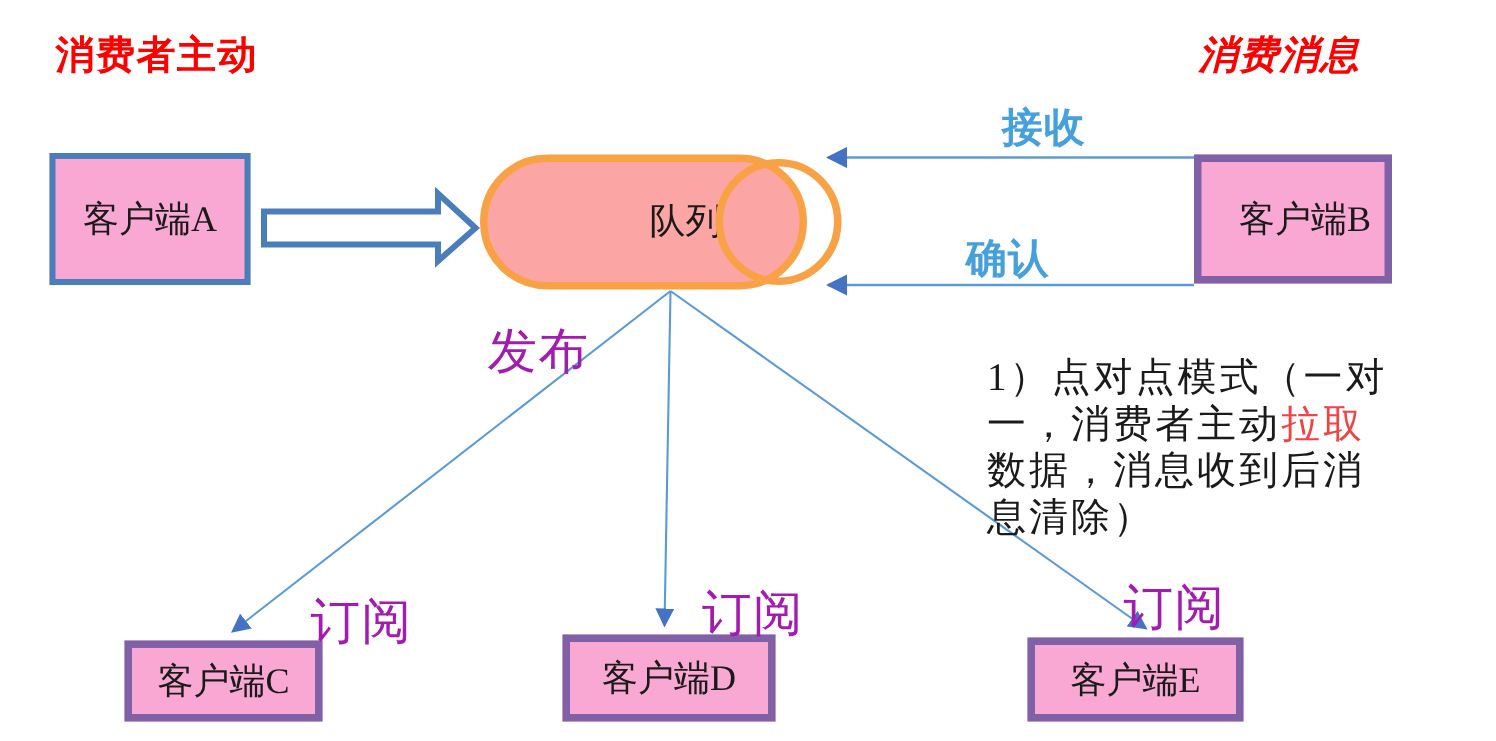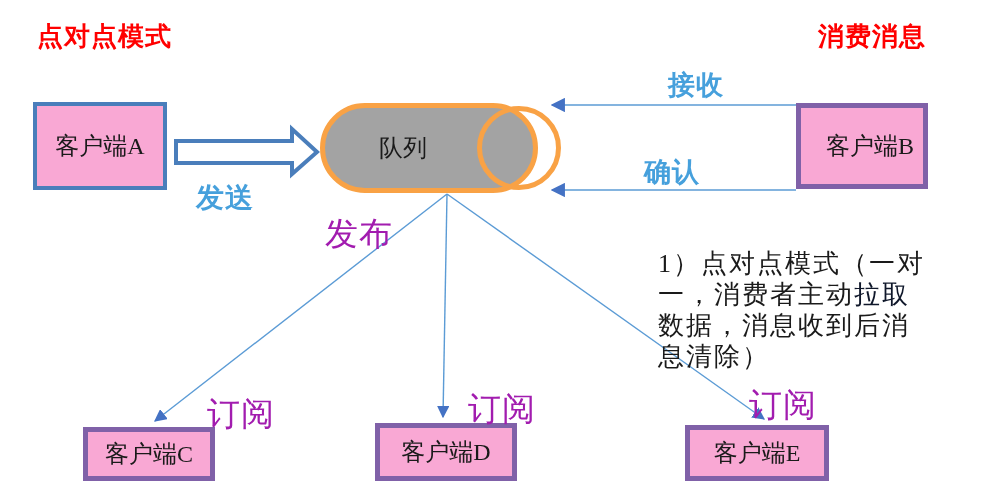--- a/index.html
+++ b/index.html
@@ -17,34 +17,34 @@
     font-family:"Liberation Sans",sans-serif;
   }
   .node-box{
     position:absolute;background:#f9a8d4;display:flex;align-items:center;justify-content:center;
     font-family:"Liberation Serif",serif;font-size:24px;color:#1a1a1a;box-sizing:border-box;
   }
   .blue-box{border:4px solid #4a7ebb;}
   .purple-box{border:5px solid #8061a8;}
   .queue-stadium{
     position:absolute;left:320px;top:103px;width:218px;height:90px;
-    border:5px solid #f9a245;border-radius:46px;background:#a3a3a3;box-sizing:border-box;
-    display:flex;flex-direction:column;align-items:center;justify-content:center;
+    border:5px solid #f9a245;border-radius:46px;background:#fca5a5;box-sizing:border-box;
+    display:flex;flex-direction:column;align-items:flex-end;justify-content:center;
     font-family:"Liberation Serif",serif;font-size:24px;color:#1a1a1a;line-height:1.25;
     padding-right:52px;
   }
   .queue-circle{
     position:absolute;left:477px;top:106px;width:84px;height:84px;border-radius:50%;
     border:5px solid #f9a245;background:transparent;box-sizing:border-box;
   }
   .note{
     position:absolute;font-family:"Liberation Serif",serif;font-size:26px;color:#1a1a1a;
     line-height:31px;letter-spacing:2px;white-space:pre-line;
   }
-  .note .hl{color:#0f172a;}
+  .note .hl{color:#ef4444;}
   .small-label{
     position:absolute;font-family:"Liberation Serif",serif;font-size:33px;color:#a21caf;
     letter-spacing:1px;
   }
   svg.overlay{position:absolute;left:0;top:0;pointer-events:none;}
 </style>
 </head>
 <body>
 
 <div id="canvas">
@@ -65,46 +65,45 @@
 
     <line x1="796" y1="105" x2="552" y2="105" stroke="#5b9bd5" stroke-width="1.6" marker-end="url(#arrow)"></line>
 
     <line x1="796" y1="190" x2="552" y2="190" stroke="#5b9bd5" stroke-width="1.6" marker-end="url(#arrow)"></line>
 
     <line x1="447" y1="194" x2="155" y2="421" stroke="#5b9bd5" stroke-width="1.4" marker-end="url(#arrow)"></line>
     <line x1="447" y1="194" x2="443" y2="417" stroke="#5b9bd5" stroke-width="1.4" marker-end="url(#arrow)"></line>
     <line x1="447" y1="194" x2="764" y2="419" stroke="#5b9bd5" stroke-width="1.4" marker-end="url(#arrow)"></line>
   </svg>
 
-  <div class="abs red-title" style="left:37px;top:19px;">点对点模式</div>
-  <div class="abs red-title" style="left:818px;top:19px;">消费消息</div>
+  <div class="abs red-title" style="left:37px;top:19px;">消费者主动</div>
+  <div class="abs red-title" style="left:799px;top:19px;font-style:italic;">消费消息</div>
 
   <div class="node-box blue-box" style="left:33px;top:102px;width:134px;height:88px;">
     <span>客户端A</span>
   </div>
   <div class="node-box purple-box" style="left:796px;top:103px;width:132px;height:86px;padding-left:16px;">
     <span>客户端B</span>
   </div>
   <div class="node-box purple-box" style="left:83px;top:427px;width:132px;height:54px;">
     <span>客户端C</span>
   </div>
   <div class="node-box purple-box" style="left:375px;top:423px;width:142px;height:58px;">
     <span>客户端D</span>
   </div>
   <div class="node-box purple-box" style="left:685px;top:425px;width:144px;height:56px;">
     <span>客户端E</span>
   </div>
 
-  <div class="abs blue-label" style="left:196px;top:179px;font-size:28px;">发送</div>
   <div class="abs blue-label" style="left:644px;top:67px;margin-left:24px;">接收</div>
   <div class="abs blue-label" style="left:644px;top:154px;">确认</div>
 
   <div class="small-label" style="left:325px;top:212px;">发布</div>
   <div class="small-label" style="left:207px;top:392px;">订阅</div>
   <div class="small-label" style="left:468px;top:387px;">订阅</div>
   <div class="small-label" style="left:749px;top:383px;">订阅</div>
 
-  <div class="note" style="left:658px;top:236px;width:330px;margin-top:12px;"><span>1）点对点模式（一对
+  <div class="note" style="left:658px;top:236px;width:330px;"><span>1）点对点模式（一对
 一，消费者主动</span><span class="hl">拉取</span><span>
 数据，消息收到后消
 息清除）</span></div>
 
 </div>
 
 </body></html>

